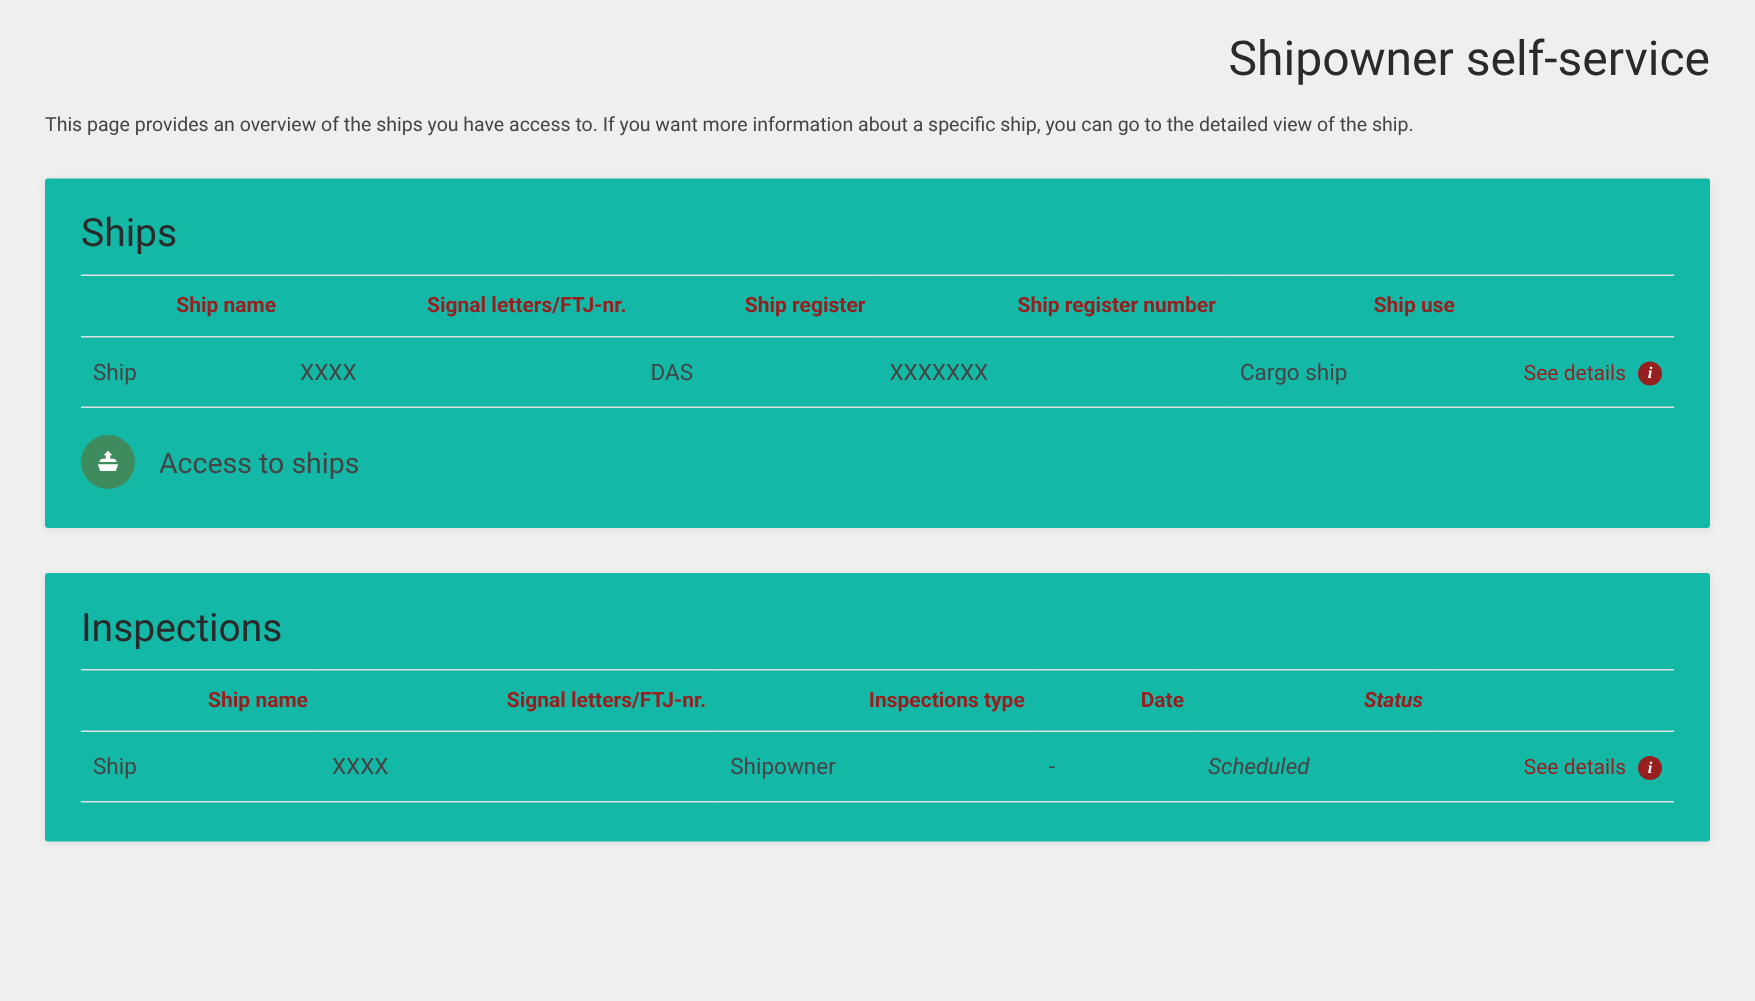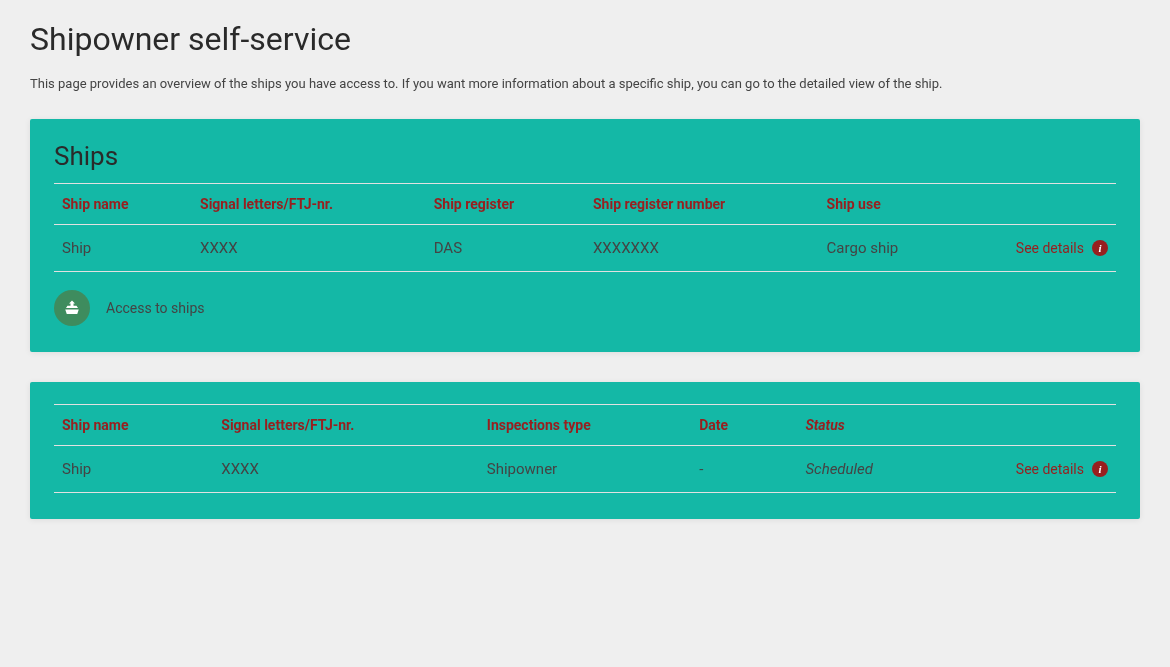--- a/index.html
+++ b/index.html
@@ -7,20 +7,21 @@
       font-family: -apple-system, BlinkMacSystemFont, "Segoe UI", Roboto, "Helvetica Neue", Arial, sans-serif;
       background: #efefef;
       color: #333;
       padding: 20px 30px;
     }
     .page-title {
       font-size: 32px;
       font-weight: 400;
       color: #2a2a2a;
       margin-bottom: 18px;
+      text-align: right;
     }
     .page-description {
       font-size: 13px;
       color: #444;
       margin-bottom: 28px;
     }
     .card {
       background: #14b8a6;
       border-radius: 2px;
       box-shadow: 0 1px 6px rgba(0,0,0,0.08);
@@ -31,21 +32,21 @@
       font-size: 26px;
       font-weight: 400;
       color: #2a2a2a;
       margin-bottom: 12px;
     }
     table {
       width: 100%;
       border-collapse: collapse;
     }
     thead th {
-      text-align: left;
+      text-align: right;
       font-size: 14px;
       font-weight: 700;
       color: #981f1f;
       padding: 12px 8px;
       border-top: 1px solid #e1e1e1;
       border-bottom: 1px solid #e1e1e1;
     }
     tbody td {
       font-size: 15px;
       color: #444;
@@ -90,21 +91,21 @@
       width: 36px;
       height: 36px;
       border-radius: 50%;
       background: #3e8c5e;
       display: flex;
       align-items: center;
       justify-content: center;
       color: #fff;
     }
     .action-label {
-      font-size: 14px;
+      font-size: 19px;
       color: #444;
     }
     
     .ships-table th:nth-child(1), .ships-table td:nth-child(1) { width: 13%; }
     .ships-table th:nth-child(2), .ships-table td:nth-child(2) { width: 22%; }
     .ships-table th:nth-child(3), .ships-table td:nth-child(3) { width: 15%; }
     .ships-table th:nth-child(4), .ships-table td:nth-child(4) { width: 22%; }
     .ships-table th:nth-child(5), .ships-table td:nth-child(5) { width: 15%; }
     .ships-table td:nth-child(6) { width: 13%; }
 
@@ -154,20 +155,21 @@
     <span class="action-icon">
       <svg width="18" height="18" viewBox="0 0 24 24" fill="white">
           <path d="M12 2L8 6h2v3H6l-2 3h16l-2-3h-4V6h2L12 2zM3 14l2 6h14l2-6H3z"></path>
         </svg>
     </span>
     <span class="action-label">Access to ships</span>
   </div>
 </div>
 
 <div class="card">
+  <h2 class="card-title">Inspections</h2>
   <table class="insp-table">
     <thead>
       <tr>
         <th>Ship name</th>
         <th>Signal letters/FTJ-nr.</th>
         <th>Inspections type</th>
         <th>Date</th>
         <th>Status</th>
         <th></th>
       </tr>

